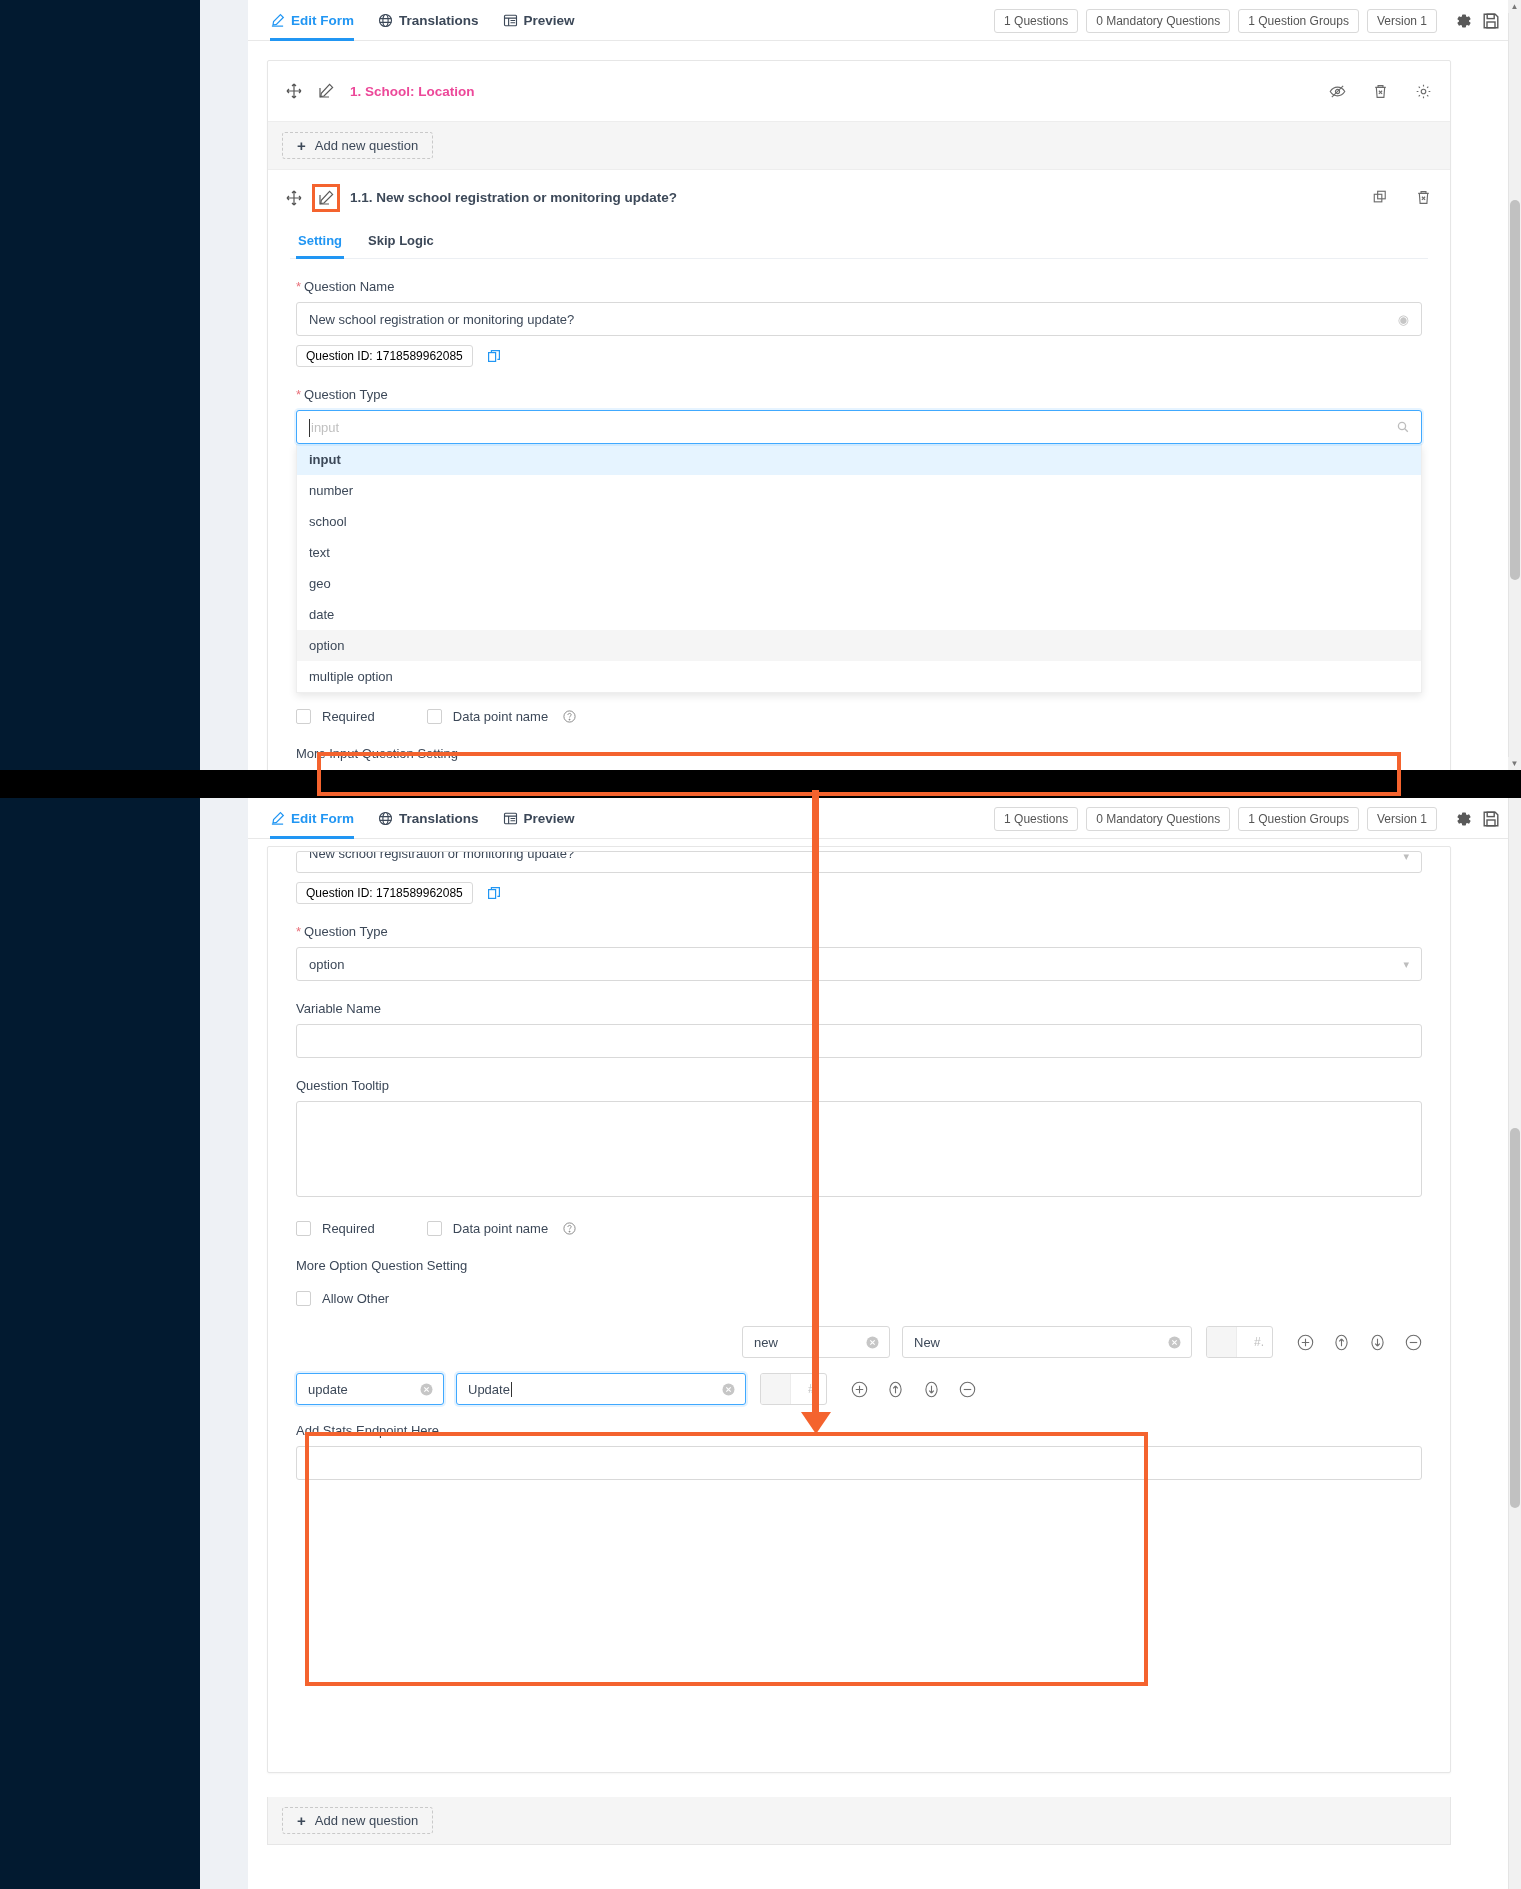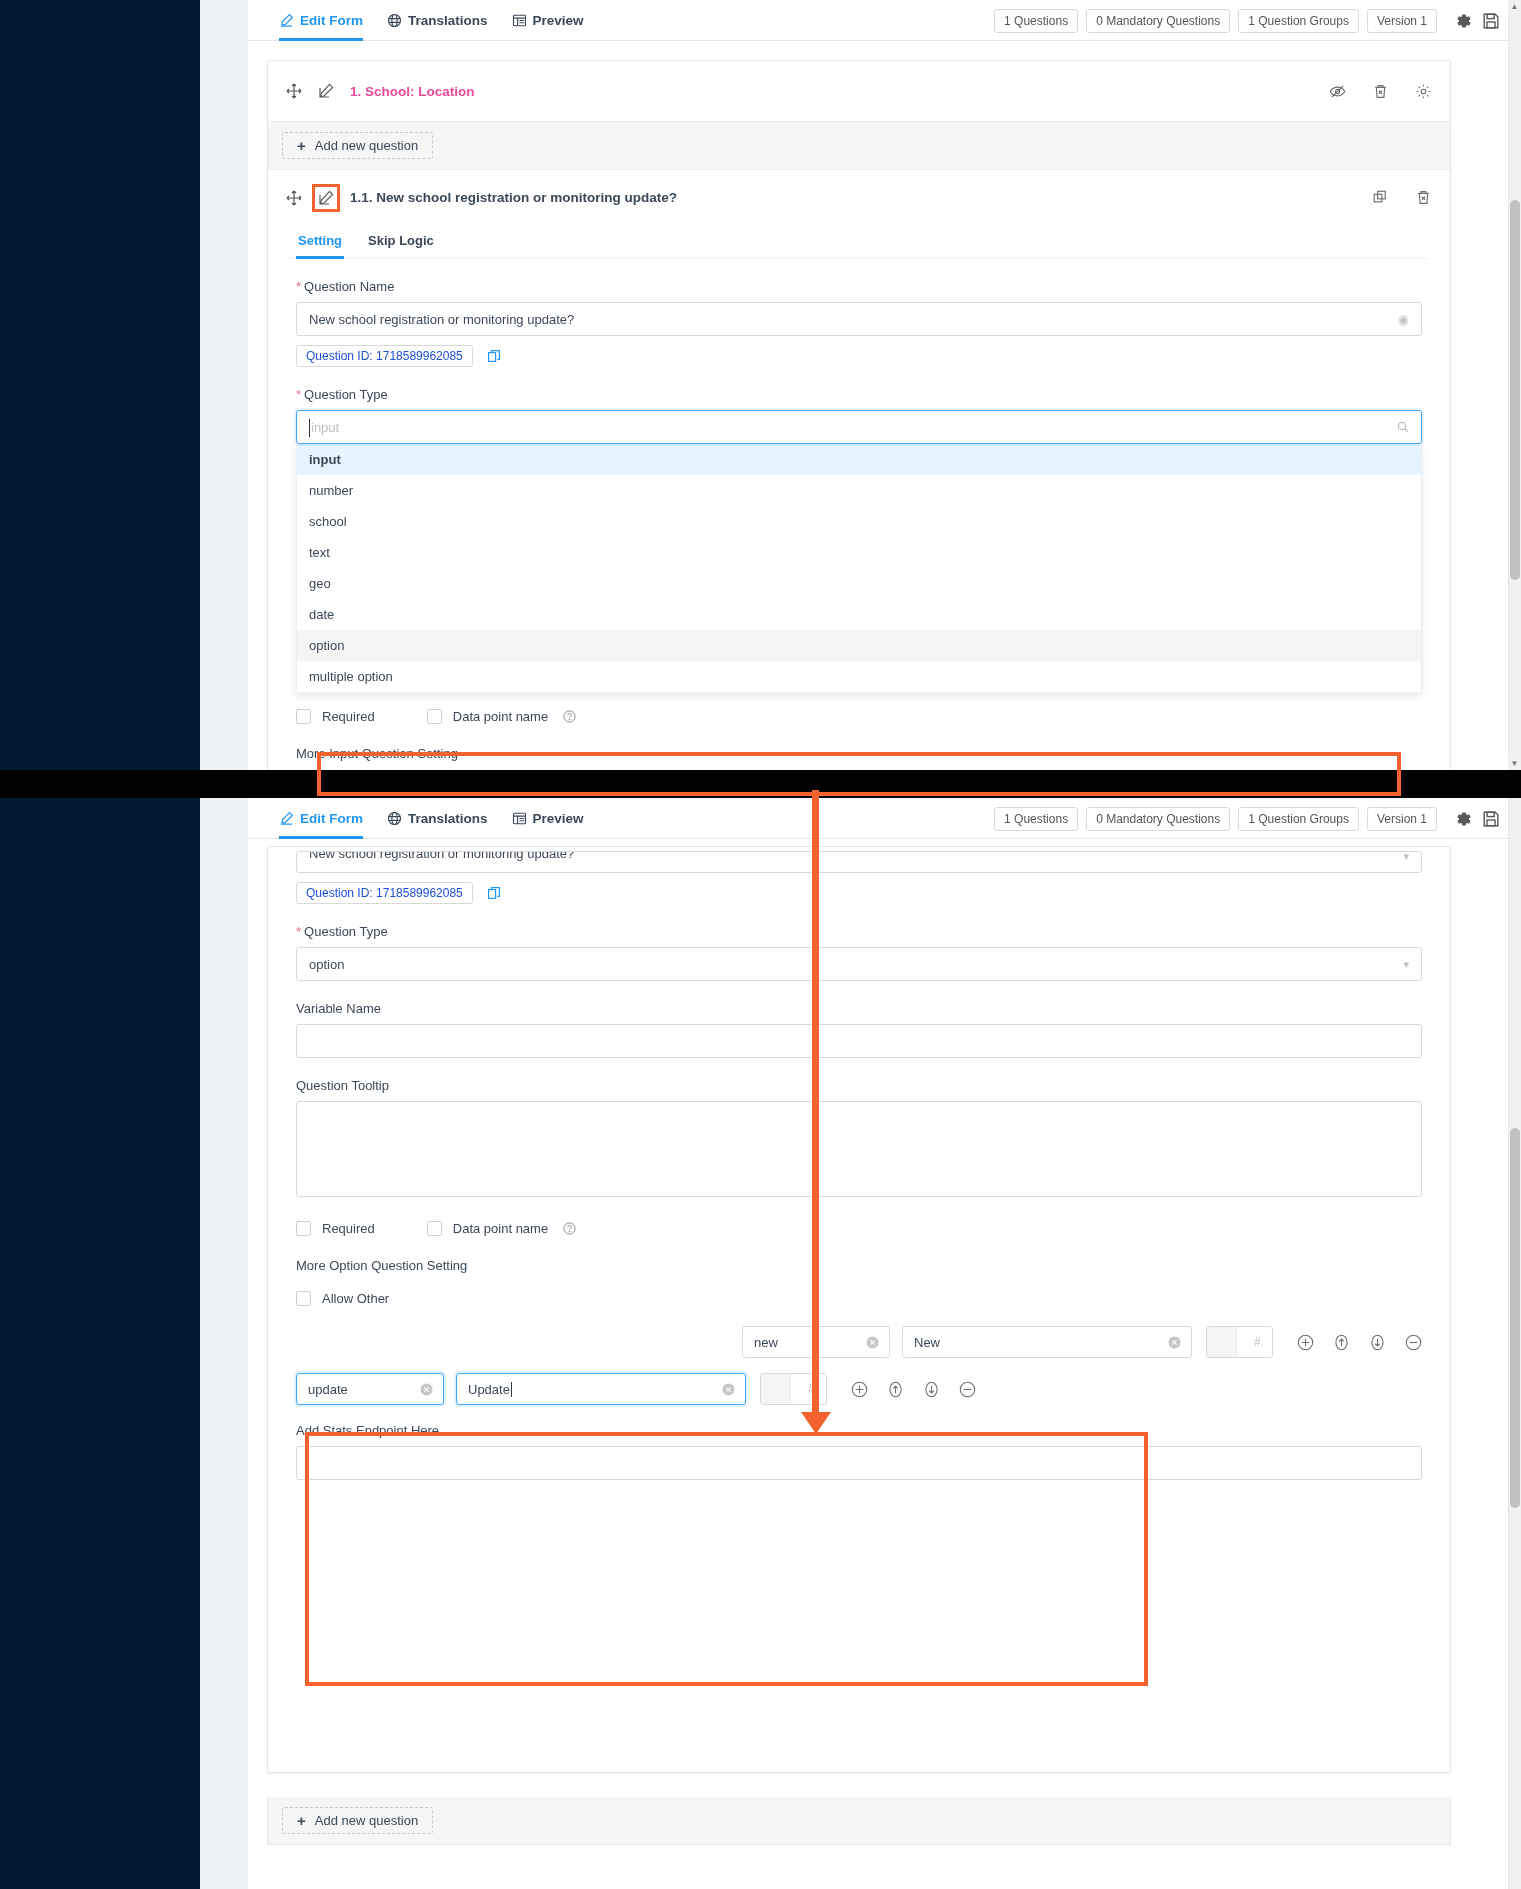--- a/index.html
+++ b/index.html
@@ -24,21 +24,21 @@
   .panel-inner { position:relative; width:1321px; background:#eef1f5; }
   .left-rail { position:absolute; left:0; top:0; width:48px; bottom:0; background:#eef1f5; }
   .white-area { position:absolute; left:48px; top:0; right:0; bottom:0; background:#fff; }
 
   
   .toolbar {
     position:absolute; left:48px; top:0; right:0; height:41px;
     background:#fff;
     border-bottom:1px solid #e8e8e8;
   }
-  .tabs { position:absolute; left:31px; top:0; display:flex; align-items:center; height:41px; gap:24px; }
+  .tabs { position:absolute; left:22px; top:0; display:flex; align-items:center; height:41px; gap:24px; }
   .tab { display:flex; align-items:center; gap:6px; font-size:13.5px; color:#3c4858; font-weight:bold;
          height:41px; line-height:41px; cursor:pointer; position:relative; }
   .tab.active { color:#2196f3; }
   .tab.active:after {
     content:""; position:absolute; left:0; right:0; bottom:0; height:3px; background:#2196f3;
   }
   .tab-ico { width:15px; height:15px; display:inline-block; color:inherit; }
   .tab-ico svg { width:15px; height:15px; display:block; }
 
   .toolbar-right { position:absolute; right:20px; top:0; height:41px; display:flex; align-items:center; gap:8px; }
@@ -91,21 +91,21 @@
   .txt-input {
     height:34px; border:1px solid #d9d9d9; border-radius:3px; background:#fff;
     display:flex; align-items:center; padding:0 12px; font-size:13px; color:#3c4858;
     margin:0 6px; position:relative;
   }
   .txt-input.empty { color:#bfbfbf; }
   .txt-input .clear-x { position:absolute; right:12px; color:#c6c6c6; font-size:13px; }
   .txt-input .caret-dn { position:absolute; right:12px; color:#bdbdbd; font-size:11px; }
 
   .qid-row { display:flex; align-items:center; gap:14px; margin:9px 6px 0 6px; }
-  .qid-chip { border:1px solid #d9d9d9; border-radius:3px; background:#fff; padding:3px 9px; font-size:12px; color:#1d4ed8; }
+  .qid-chip { border:1px solid #d9d9d9; border-radius:3px; background:#fff; padding:3px 9px; font-size:12px; color:#000000; }
   .copy-ico { width:14px; height:14px; color:#2196f3; cursor:pointer; }
   .copy-ico svg { width:14px; height:14px; display:block; }
 
   
   .select-search {
     height:34px; border:1px solid #40a9ff; border-radius:3px; background:#fff;
     display:flex; align-items:center; padding:0 12px; margin:0 6px;
     position:relative; box-shadow:0 0 0 2px rgba(24,144,255,.10);
   }
   .select-search .ph { color:#c0c0c0; font-size:13px; }

